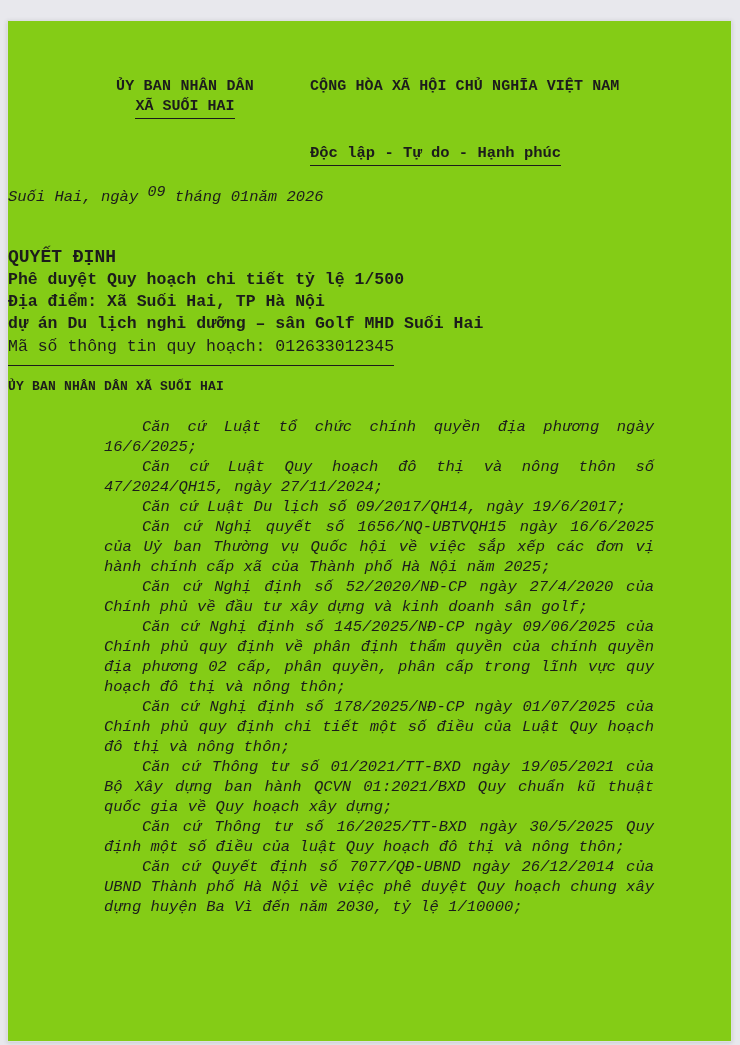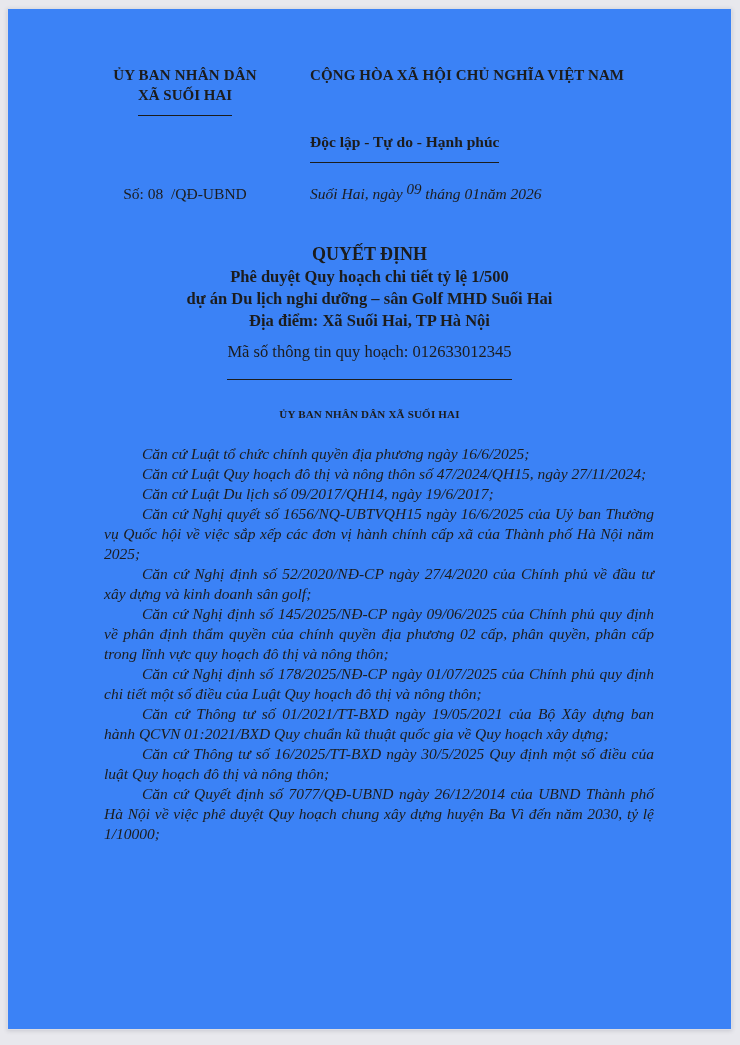--- a/index.html
+++ b/index.html
@@ -6,52 +6,53 @@
   body {
     width: 740px; height: 1045px;
     background: #e8e8ed;
     font-family: "Liberation Serif", serif;
     color: #1c1c1c;
     position: relative;
     overflow: hidden;
   }
   .page {
     position: absolute;
-    left: 7px; top: 8px;
+    left: 7px; top: 20px;
     width: 725px; height: 1022px;
-    background: #3b82f6;
+    background: #84cc16;
     border: 1px solid #dddde3;
     box-shadow: 0 1px 4px rgba(60,60,80,0.18);
     box-sizing: border-box;
+    font-family: Liberation Mono, monospace;
   }
   .page-inner { padding-top: 56px; }
 
   
   .hdr-row { display: flex; }
   .col-left  { flex: 0 0 250px; margin-left: 52px; text-align: center; }
   .col-right { flex: 1; margin-right: 55px; }
 
   .org-line1 { font-weight: bold; font-size: 15px; line-height: 20px; letter-spacing: 0.2px; }
   .org-line2 { font-weight: bold; font-size: 15px; line-height: 20px; }
-  .u-line { display: inline-block; border-bottom: 1.5px solid #1c1c1c; padding-bottom: 10px; }
+  .u-line { display: inline-block; border-bottom: 1.5px solid #1c1c1c; padding-bottom: 1px; }
   .national-line1 { font-weight: bold; font-size: 15px; line-height: 20px; letter-spacing: 0.1px; }
   .national-line2 { font-weight: bold; font-size: 15.5px; line-height: 21px; margin-top: 46px; }
 
   .num-row { display: flex; margin-top: 22px; }
   .doc-number { font-size: 15.5px; white-space: pre-wrap; }
   .date-line  { font-style: italic; font-size: 15.5px; white-space: pre-wrap; }
   .date-day   { display: inline-block; transform: translateY(-5px); font-size: 15px; }
 
   
-  .title-block { margin-top: 40px; text-align: center; }
+  .title-block { margin-top: 40px; }
   .title-heading { font-weight: bold; font-size: 18px; line-height: 23px; }
   .title-line { font-weight: bold; font-size: 16.5px; line-height: 22px; }
   .code-line { font-size: 16.5px; line-height: 22px; margin-top: 1px; }
-  .code-line .u-line { border-bottom: 1px solid #1c1c1c; padding-bottom: 16px; margin-top: 8px; }
-  .authority { font-weight: bold; font-size: 11px; line-height: 22px; margin-top: 23px; letter-spacing: 0.2px; }
+  .code-line .u-line { border-bottom: 1px solid #1c1c1c; padding-bottom: 7px; }
+  .authority { font-weight: bold; font-size: 13px; line-height: 22px; margin-top: 10px; letter-spacing: 0.2px; }
 
   
   .body-text { margin: 19px 77px 0 96px; }
   .body-text p {
     margin: 0;
     font-style: italic;
     font-size: 15.5px;
     line-height: 20px;
     text-align: justify;
     text-indent: 38px;
@@ -68,33 +69,30 @@
         <div class="org-line1">ỦY BAN NHÂN DÂN</div>
         <div class="org-line2"><span class="u-line">XÃ SUỐI HAI</span></div>
       </div>
       <div class="col-right">
         <div class="national-line1">CỘNG HÒA XÃ HỘI CHỦ NGHĨA VIỆT NAM</div>
         <div class="national-line2"><span class="u-line">Độc lập - Tự do - Hạnh phúc</span></div>
       </div>
     </div>
 
     <div class="num-row">
-      <div class="col-left">
-        <span class="doc-number">Số: 08  /QĐ-UBND</span>
-      </div>
       <div class="col-right">
         <span class="date-line"><span>Suối Hai, ngày </span><span class="date-day">09</span><span> tháng 01năm 2026</span></span>
       </div>
     </div>
 
     <div class="title-block">
       <div class="title-heading">QUYẾT ĐỊNH</div>
       <div class="title-line">Phê duyệt Quy hoạch chi tiết tỷ lệ 1/500</div>
+      <div class="title-line">Địa điểm: Xã Suối Hai, TP Hà Nội</div>
       <div class="title-line">dự án Du lịch nghỉ dưỡng – sân Golf MHD Suối Hai</div>
-      <div class="title-line">Địa điểm: Xã Suối Hai, TP Hà Nội</div>
       <div class="code-line"><span class="u-line">Mã số thông tin quy hoạch: 012633012345</span></div>
       <div class="authority">ỦY BAN NHÂN DÂN XÃ SUỐI HAI</div>
     </div>
 
     <div class="body-text">
 
         <p>Căn cứ Luật tổ chức chính quyền địa phương ngày 16/6/2025;</p>
 
         <p>Căn cứ Luật Quy hoạch đô thị và nông thôn số 47/2024/QH15, ngày 27/11/2024;</p>
 

